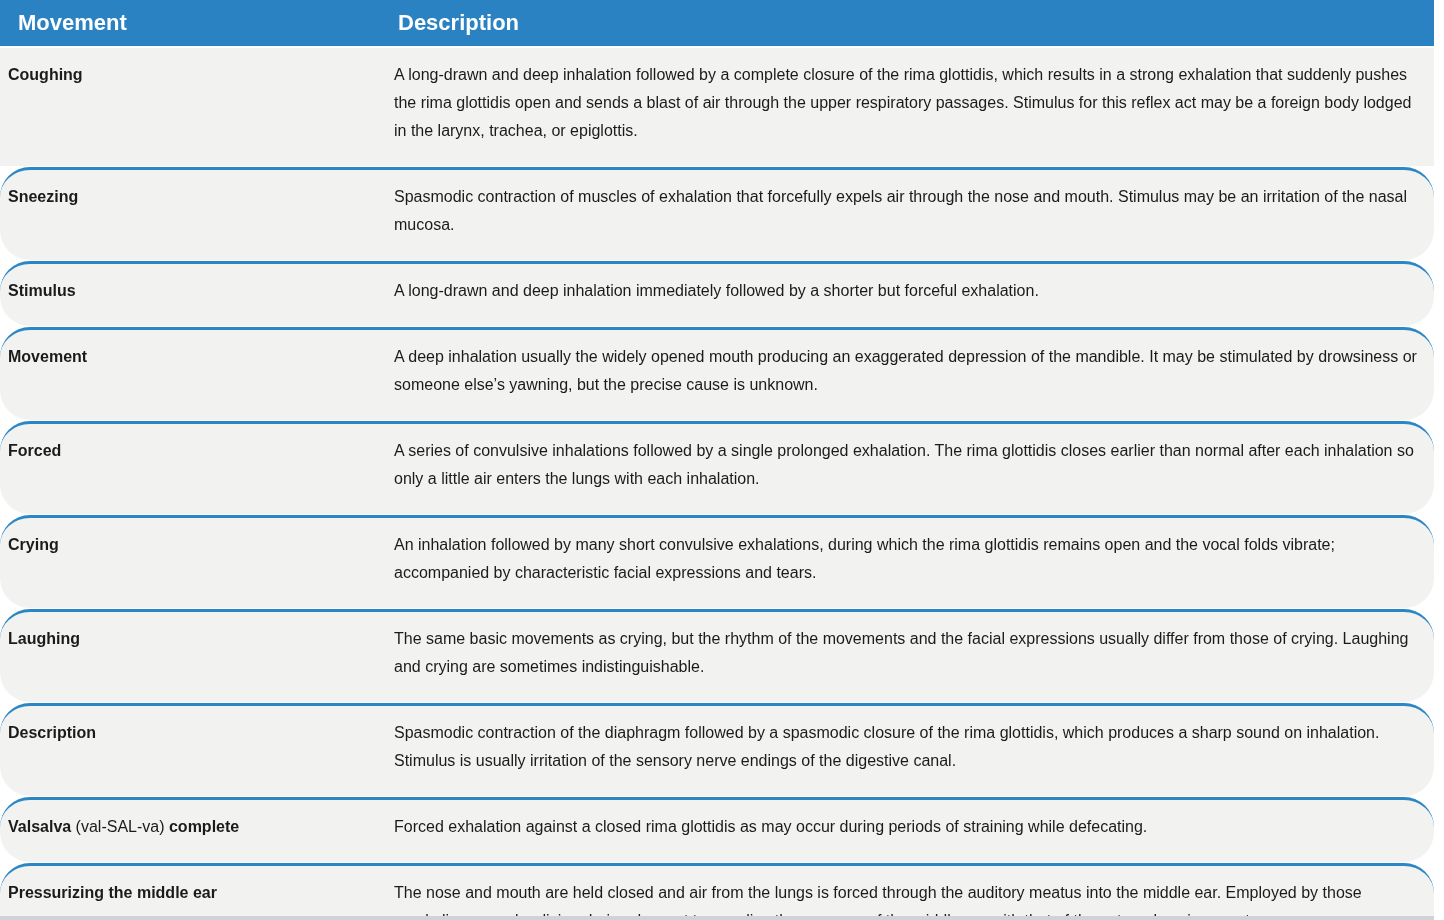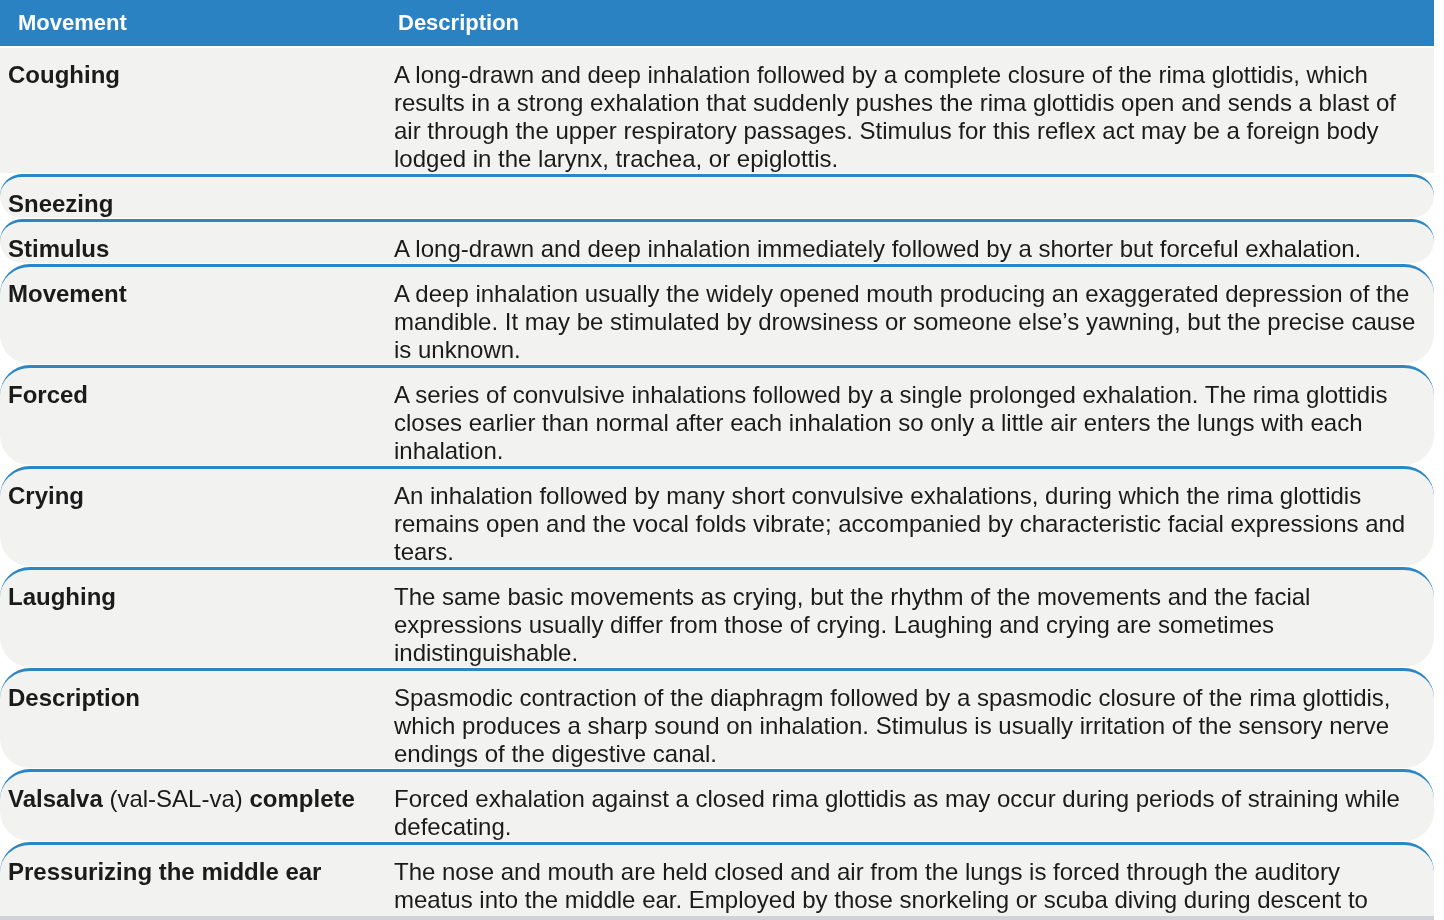--- a/index.html
+++ b/index.html
@@ -54,23 +54,23 @@
   }
   .tbody .tr:first-child {
     margin-top: 2px;           
   }
   .tbody .tr + .tr {
     margin-top: 1px;           
     border-top: 3px solid var(--divider);
     border-radius: 30px;
   }
   .td {
-    font-size: 24px;
+    font-size: 16px;
     line-height: 28px;
-    padding: 13px 14px 0 8px;
+    padding: 13px 14px 21px 8px;
   }
   .td.movement {
     font-weight: bold;
     padding-left: 8px;
   }
   .td.movement .reg { font-weight: normal; }
   .td.description { padding-left: 8px; }
   .bottom-edge {
     position: absolute;
     left: 0;
@@ -89,20 +89,21 @@
     <div class="th col-description">Description</div>
   </div>
   <div class="tbody" id="tbody">
   <div class="tr">
     <div class="td movement col-movement"><span class="b">Coughing</span></div>
     <div class="td description col-description">A long-drawn and deep inhalation followed by a complete closure of the rima glottidis, which results in a strong exhalation that suddenly pushes the rima glottidis open and sends a blast of air through the upper respiratory passages. Stimulus for this reflex act may be a foreign body lodged in the larynx, trachea, or epiglottis.</div>
   </div>
 
   <div class="tr">
     <div class="td movement col-movement"><span class="b">Sneezing</span></div>
+    <div class="td description col-description">Spasmodic contraction of muscles of exhalation that forcefully expels air through the nose and mouth. Stimulus may be an irritation of the nasal mucosa.</div>
   </div>
 
   <div class="tr">
     <div class="td movement col-movement"><span class="b">Stimulus</span></div>
     <div class="td description col-description">A long-drawn and deep inhalation immediately followed by a shorter but forceful exhalation.</div>
   </div>
 
   <div class="tr">
     <div class="td movement col-movement"><span class="b">Movement</span></div>
     <div class="td description col-description">A deep inhalation usually the widely opened mouth producing an exaggerated depression of the mandible. It may be stimulated by drowsiness or someone else’s yawning, but the precise cause is unknown.</div>

